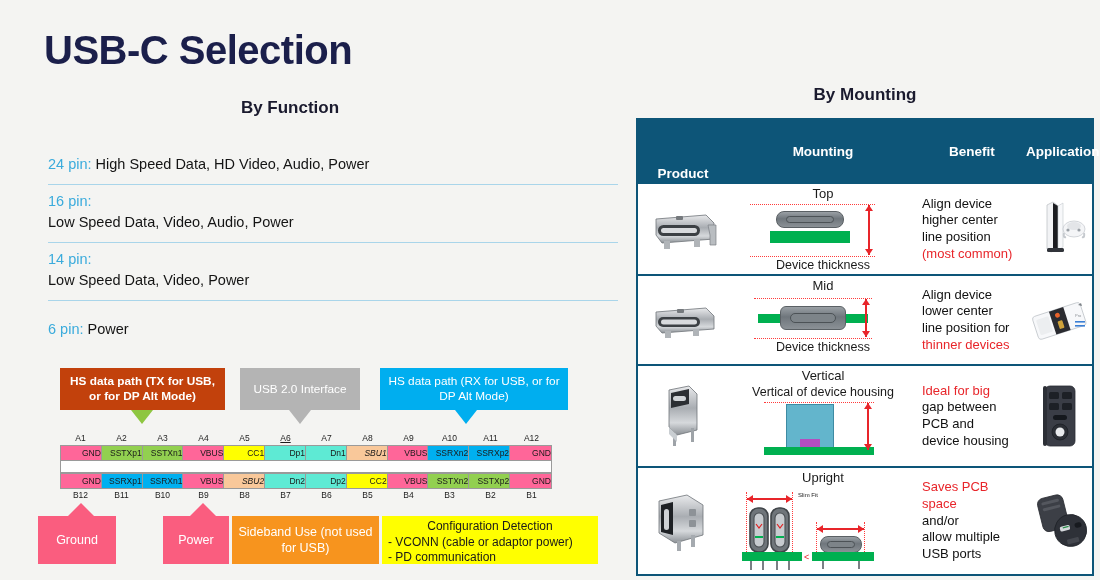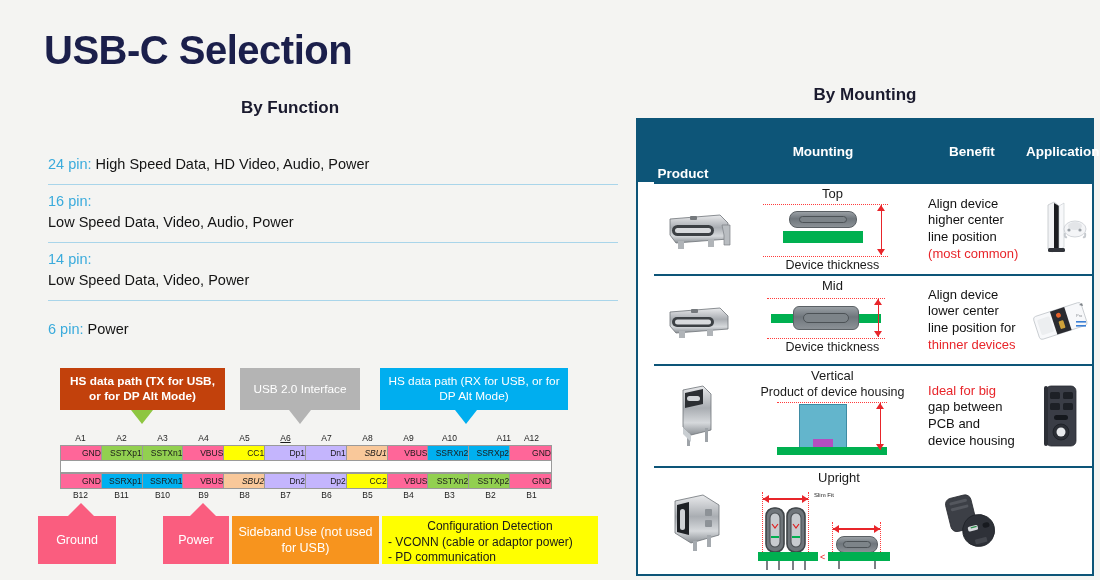--- a/index.html
+++ b/index.html
@@ -65,21 +65,21 @@
     font-size: 8.5px; line-height: 14px; text-align: right;
     border-right: 1px solid #9a9a9a; color: #1a1a1a;
     overflow: hidden; white-space: nowrap;
   }
   .pin-cell:last-child { border-right: none; }
   .pin-gap { height: 12px; border-left: 1px solid #9a9a9a; border-right: 1px solid #9a9a9a;
              border-bottom: 1px solid #9a9a9a; background: #fff; }
   .c-pink   { background: #ff6699; }
   .c-green  { background: #92d050; }
   .c-yellow { background: #ffff00; }
-  .c-gray   { background: #c4b5fd; }
+  .c-gray   { background: #5eead4; }
   .c-orange { background: #f9c89a; font-style: italic; }
   .c-cyan   { background: #00b0f0; }
 
   
   #legend-arrows { position: absolute; left: 60px; top: 503px; width: 500px; height: 22px; }
   .lg-arrow-up {
     position: absolute; top: 0; width: 0; height: 0;
     border-left: 15px solid transparent; border-right: 15px solid transparent;
     border-bottom: 15px solid #fa5d7f;
   }
@@ -112,21 +112,21 @@
   #mounting-header {
     display: flex; height: 62px; background: #0d5578; color: #fff;
     align-items: center; font-size: 13.5px; font-weight: bold;
   }
   #mounting-header > div { text-align: center; }
   .col-product { width: 90px; margin-top: 44px; }
   .col-mounting { width: 190px; }
   .col-benefit { width: 108px; }
   .col-application { width: 66px; }
 
-  .mount-row { display: flex; border-top: 2px solid #0d5578; position: relative; margin-left: 16px; }
+  .mount-row { display: flex; border-top: 2px solid #0d5578; position: relative; }
   .mount-row:first-child { border-top: none; }
   #row-top { height: 92px; }
   #row-mid { height: 90px; }
   #row-vertical { height: 102px; }
   #row-upright { height: 108px; }
 
   .cell-product { width: 90px; display: flex; align-items: center; justify-content: center; }
   .cell-mounting { width: 190px; position: relative; }
   .cell-benefit { width: 108px; display: flex; align-items: center; padding-left: 4px; }
   .cell-application { width: 66px; display: flex; align-items: center; justify-content: center; }
@@ -212,21 +212,21 @@
         <span style="width: 41px;">A1</span>
         <span style="width: 41px;">A2</span>
         <span style="width: 41px;">A3</span>
         <span style="width: 41px;">A4</span>
         <span style="width: 41px;">A5</span>
         <span style="width: 41px; text-decoration: underline;">A6</span>
         <span style="width: 41px;">A7</span>
         <span style="width: 41px;">A8</span>
         <span style="width: 41px;">A9</span>
         <span style="width: 41px;">A10</span>
-        <span style="width: 41px; text-align: right;">A11</span>
+        <span style="width: 41px;">A11</span>
         <span style="width: 41px;">A12</span>
       </div>
     <div class="pin-cells" id="pin-top-cells">
         <div class="pin-cell c-pink" style="width: 41px;">GND</div>
         <div class="pin-cell c-green" style="width: 41px;">SSTXp1</div>
         <div class="pin-cell c-green" style="width: 41px;">SSTXn1</div>
         <div class="pin-cell c-pink" style="width: 41px;">VBUS</div>
         <div class="pin-cell c-yellow" style="width: 41px;">CC1</div>
         <div class="pin-cell c-gray" style="width: 41px;">Dp1</div>
         <div class="pin-cell c-gray" style="width: 41px;">Dn1</div>
@@ -407,21 +407,21 @@
           <path d="M16 10 L36 6 L44 14 L44 50 L24 55 L16 47 Z" fill="url(#mtl1)" stroke="#6e7478" stroke-width="0.8"></path>
           <path d="M18 13 L36 9 L36 24 L18 28 Z" fill="#2c2f33"></path>
           <rect x="20" y="16" width="13" height="5" rx="2.5" fill="#d2d5d8"></rect>
           <path d="M20 53 L23 53 L23 66 L20 66 Z" fill="#9ea3a8"></path>
           <path d="M38 48 L41 48 L41 62 L38 62 Z" fill="#9ea3a8"></path>
           <path d="M16 47 L24 55 L24 62 L16 54 Z" fill="#c9ced2"></path>
         </svg>
       </div>
       <div class="cell-mounting">
         <div class="mount-type">Vertical</div>
-        <div class="mount-sub" style="top:19px">Product of device housing</div>
+        <div class="mount-sub" style="top:19px">Vertical of device housing</div>
         <div class="dash-line" style="left:36px; top:36px; width:110px;"></div>
         <div style="position:absolute; left:58px; top:38px; width:48px; height:47px; background:#63b5cc; border:1px solid #3e8ba3;"></div>
         <div style="position:absolute; left:72px; top:73px; width:20px; height:8px; background:#b44ec0;"></div>
         <div class="pcb" style="left:36px; top:81px; width:110px; height:8px;"></div>
         <div class="dim-arrow" style="left:139px; top:37px; height:47px;"></div>
       </div>
       <div class="cell-benefit">
         <div class="benefit-text">
           <div class="benefit-em">Ideal for big</div>
           <div>gap between</div>
@@ -484,20 +484,28 @@
         <div class="dash-line" style="left:88px; top:54px; width:0; height:34px; border-top:none; border-left:1.5px dotted #ff3b3b;"></div>
         <div class="dash-line" style="left:136px; top:54px; width:0; height:34px; border-top:none; border-left:1.5px dotted #ff3b3b;"></div>
         <div class="dim-arrow-h" style="left:89px; top:60px; width:47px;"></div>
         <div class="usbc-side" style="left:92px; top:68px; width:42px; height:17px; border-radius:8px;">
           <div class="usbc-side-inner"></div>
         </div>
         <div class="pcb" style="left:84px; top:84px; width:62px; height:9px;"></div>
         <div style="position:absolute; left:94px; top:93px; width:2px; height:8px; background:#7b8085;"></div>
         <div style="position:absolute; left:130px; top:93px; width:2px; height:8px; background:#7b8085;"></div>
       </div>
+      <div class="cell-benefit">
+        <div class="benefit-text">
+          <div class="benefit-em">Saves PCB space</div>
+          <div>and/or</div>
+          <div>allow multiple</div>
+          <div>USB ports</div>
+        </div>
+      </div>
       <div class="cell-application">
         <svg width="62" height="72" viewBox="0 0 62 72">
           <g transform="rotate(-14 31 36)">
             <rect x="14" y="10" width="26" height="34" rx="6" fill="#3c3f46" stroke="#2a2d33" stroke-width="0.8"></rect>
             <ellipse cx="40" cy="48" rx="16" ry="16" fill="#2e3138" stroke="#1e2127" stroke-width="0.8"></ellipse>
             <rect x="30" y="42" width="10" height="5" rx="1.5" fill="#d6d9dd"></rect>
             <rect x="33" y="43" width="6" height="1.2" fill="#2b8f4a"></rect>
             <rect x="45" y="42" width="7" height="5" rx="2.5" fill="#171a1f"></rect>
             <rect x="34" y="56" width="12" height="5" rx="1" fill="#44474e"></rect>
             <rect x="18" y="14" width="18" height="3" rx="1.5" fill="#54575e"></rect>

